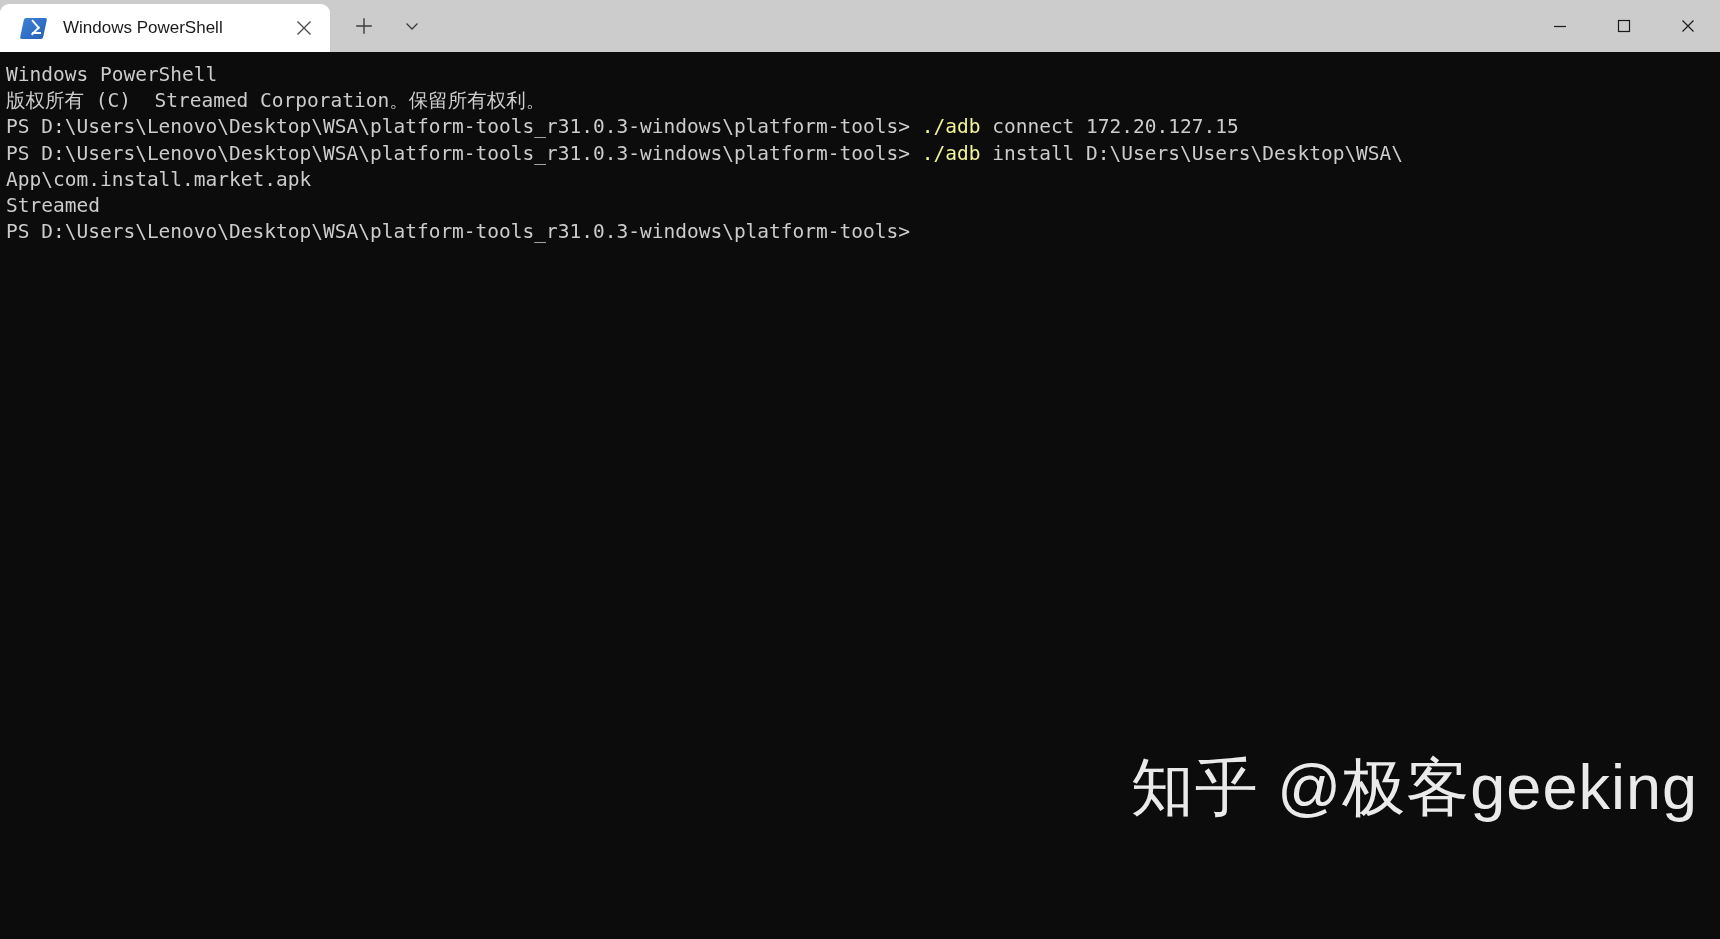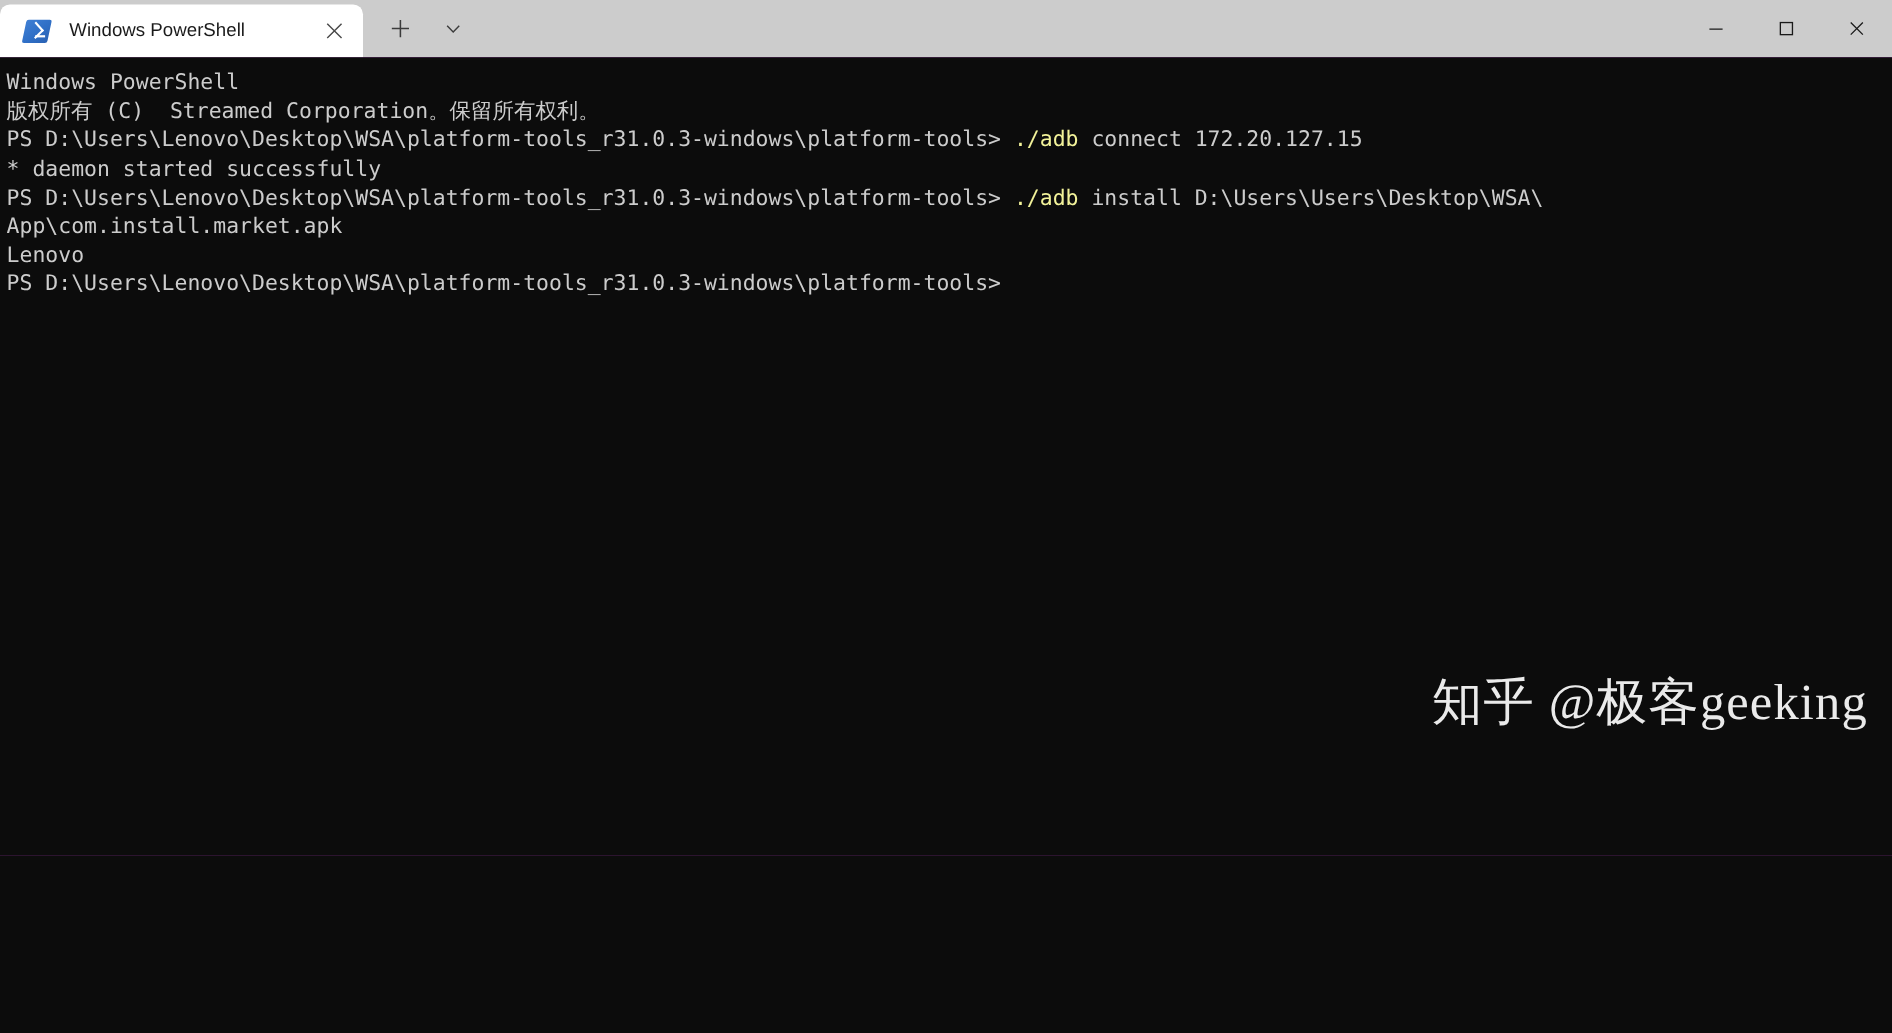--- a/index.html
+++ b/index.html
@@ -9,23 +9,23 @@
   }
   body {
     width: 1720px;
     height: 939px;
     overflow: hidden;
     font-family: "DejaVu Sans Mono", monospace;
   }
 
   #app {
     width: 1720px;
-    height: 778px;
-    position: relative;
-    background: #d946ef;
+    height: 939px;
+    position: relative;
+    background: #ef4444;
     display: flex;
     flex-direction: column;
     justify-content: space-between;
   }
 
   
   .titlebar {
     height: 52px;
     flex: 0 0 52px;
     background: #cccccc;
@@ -152,22 +152,22 @@
     letter-spacing: 0px;
   }
   .line.blank { color: transparent; }
   .cmd { color: #f3f39a; }
 
   
   .watermark {
     position: absolute;
     right: 22px;
     bottom: 108px;
-    font-family: Liberation Serif, serif;
-    font-size: 46px;
+    font-family: Liberation Sans, sans-serif;
+    font-size: 63px;
     color: #f2f2f2;
     letter-spacing: 1px;
     white-space: nowrap;
     opacity: 0.97;
   }
 </style>
 </head>
 <body>
 
 <div id="app">
@@ -221,22 +221,21 @@
     </div>
   </div>
 
   <div class="terminal">
     <div id="term-lines">
         <div class="line"><span>Windows PowerShell</span></div>
         <div class="line"><span>版权所有 (C)  Streamed Corporation。保留所有权利。</span></div>
         <div class="line blank"><span></span></div>
         <div class="line blank"><span></span></div>
         <div class="line"><span>PS D:\Users\Lenovo\Desktop\WSA\platform-tools_r31.0.3-windows\platform-tools&gt; </span><span class="cmd">./adb</span><span> connect 172.20.127.15</span></div>
-        <div class="line"><span>* daemon started successfully</span></div>
         <div class="line"><span>PS D:\Users\Lenovo\Desktop\WSA\platform-tools_r31.0.3-windows\platform-tools&gt; </span><span class="cmd">./adb</span><span> install D:\Users\Users\Desktop\WSA\</span></div>
         <div class="line"><span>App\com.install.market.apk</span></div>
-        <div class="line"><span>Lenovo</span></div>
+        <div class="line"><span>Streamed</span></div>
         <div class="line"><span>PS D:\Users\Lenovo\Desktop\WSA\platform-tools_r31.0.3-windows\platform-tools&gt;</span></div>
       </div>
     <div class="watermark">知乎 @极客geeking</div>
   </div>
 
 </div>
 
 </body></html>

